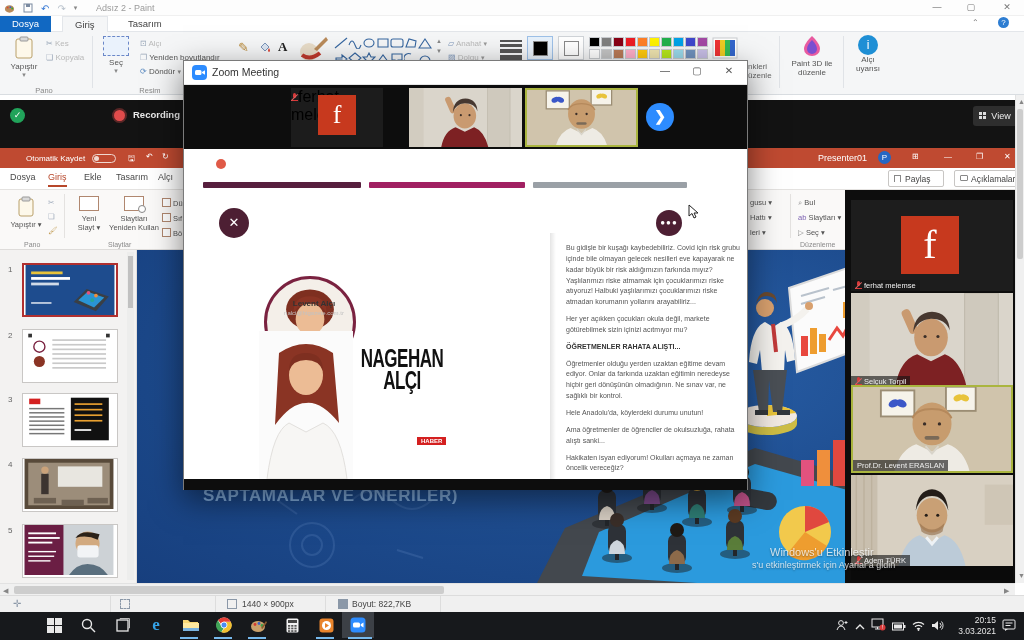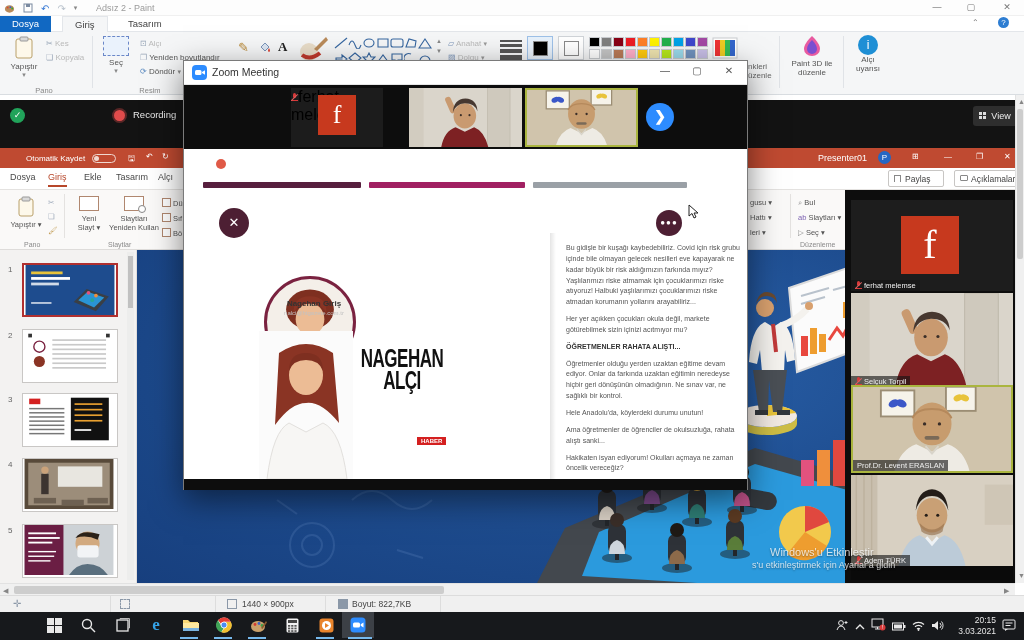--- a/index.html
+++ b/index.html
@@ -26,21 +26,21 @@
   .colbox{position:absolute;width:26px;height:24px;border:1px solid #9ec1e8;background:#e7f1fb;top:4px;}
   .colbox .c{position:absolute;left:5px;top:4px;width:15px;height:15px;border:1px solid #8a8a8a;}
   .shape-cell svg{display:block;}
 
   
   .canvas{left:0;top:95px;width:1015px;height:488px;background:#fff;overflow:hidden;}
   .shot{position:absolute;left:0;top:5px;width:1015px;height:483px;}
   .rec-bar{position:absolute;left:0;top:0;width:1015px;height:48px;background:#131313;}
   .ok-badge{position:absolute;left:10px;top:8px;width:15px;height:15px;border-radius:50%;background:#21a35a;color:#fff;font-size:9px;text-align:center;line-height:15px;}
   .rec-dot{position:absolute;left:114px;top:10px;width:11px;height:11px;border-radius:50%;background:#e04b4b;box-shadow:0 0 0 2px rgba(224,75,75,.35);}
-  .rec-txt{position:absolute;left:133px;top:9px;color:#e8e8e8;font-size:9.5px;}
+  .rec-txt{position:absolute;left:133px;top:9px;color:#e8e8e8;font-size:9.5px;font-weight:bold;}
   .view-btn{position:absolute;left:973px;top:6px;width:46px;height:20px;background:#2e2e2e;border-radius:3px;color:#eee;font-size:9px;line-height:20px;text-align:center;padding-left:10px;}
   .view-grid{position:absolute;left:6px;top:6px;width:7px;height:7px;display:grid;grid-template-columns:3px 3px;grid-gap:1px;}
   .view-grid i{background:#ddd;width:3px;height:3px;}
   .ppt-title{position:absolute;left:0;top:48px;width:1015px;height:20px;background:#bf4a31;color:#fff;font-size:8px;}
   .ppt-tabs{position:absolute;left:0;top:68px;width:1015px;height:22px;background:#fff;border-bottom:1px solid #e4e2e0;font-size:9px;color:#4a4a4a;}
   .ppt-tab{position:absolute;top:4px;}
   .ppt-tab.act{color:#b7472a;border-bottom:2px solid #b7472a;padding-bottom:3px;}
   .ppt-btn{position:absolute;top:2px;height:17px;border:1px solid #c8c6c4;border-radius:2px;background:#fff;font-size:8.5px;color:#444;line-height:16px;padding:0 6px 0 16px;}
   .ppt-ribbon{position:absolute;left:0;top:90px;width:1015px;height:60px;background:#faf9f8;border-bottom:1px solid #dedcda;font-size:7.5px;color:#555;overflow:hidden;}
   .pr-lab{position:absolute;font-size:7.5px;color:#555;white-space:nowrap;}
@@ -430,20 +430,21 @@
             <rect x="680" y="200" width="13" height="36" fill="#ef8f3c"></rect>
             <rect x="696" y="190" width="13" height="46" fill="#e0483f"></rect>
             <rect x="712" y="180" width="13" height="56" fill="#c94b9b"></rect>
             <circle cx="735" cy="242" r="24" fill="#ef8f3c"></circle>
             <path d="M735,242 L735,218 A24,24 0 0 1 759,242 Z" fill="#e0483f"></path>
             <circle cx="735" cy="242" r="11" fill="#f6f0e8"></circle>
             <circle cx="668" cy="282" r="26" fill="#f2c94c"></circle>
             <path d="M668,282 L668,256 A26,26 0 0 1 692,272 Z" fill="#e0483f"></path>
             <path d="M668,282 L690,296 A26,26 0 0 1 650,304 Z" fill="#ee9d2f"></path>
           </svg>
+          <div class="slide-title">SAPTAMALAR VE ÖNERİLER)</div>
         </div>
         <div class="thumb-panel" id="thumb-panel">
           <div style="position:absolute;left:127px;top:2px;width:7px;height:328px;background:#ededec;">
               <i style="position:absolute;left:1px;top:4px;width:5px;height:52px;background:#c1c1c1;display:block;"></i>
             </div>
         <span class="thumb-num" style="top: 15px;">1</span>
             <div class="thumb sel" style="top: 13px;"><svg viewBox="0 0 96 54" width="92" height="50">
                 <rect width="96" height="54" fill="#1e4c8e"></rect>
                 <rect x="6" y="7" width="34" height="3" fill="#e8c33a"></rect>
                 <rect x="6" y="13" width="42" height="3" fill="#fff"></rect>
@@ -664,21 +665,21 @@
       <span class="cbtn" style="left:35px;top:59px;width:30px;height:30px;line-height:30px;font-size:13px;">✕</span>
       <span class="cbtn" style="left:472px;top:61px;width:26px;height:26px;line-height:26px;font-size:8px;letter-spacing:1px;">●●●</span>
       <div class="ring">
         <svg viewBox="0 0 90 90" width="86" height="86">
             <ellipse cx="45" cy="32" rx="25" ry="21" fill="#7e2f20"></ellipse>
             <ellipse cx="45" cy="42" rx="15" ry="17" fill="#ecbc95"></ellipse>
             <path d="M28,38 q-2,-20 17,-20 q19,0 17,20 q-2,-12 -17,-12 q-15,0 -17,12" fill="#8a3424"></path>
             <path d="M12,90 q6,-26 24,-30 l9,6 9,-6 q18,4 24,30 z" fill="#fafafa"></path>
           </svg>
       </div>
-      <div class="card-name">Nagehan Giriş</div>
+      <div class="card-name">Levent Alçı</div>
       <div class="card-mail">nalci@htgazete.com.tr</div>
       <div class="photo2">
         <svg viewBox="0 0 94 148" width="94" height="148">
             <rect width="94" height="148" fill="#fbfbfb"></rect>
             <path d="M20,22 Q47,4 74,22 L80,92 Q62,70 47,72 Q32,72 16,94 Z" fill="#8a3424"></path>
             <ellipse cx="47" cy="44" rx="17" ry="20" fill="#ecbc95"></ellipse>
             <path d="M30,40 q0,-18 17,-18 q17,0 17,18 q-4,-11 -17,-11 q-13,0 -17,11" fill="#7e2f20"></path>
             <path d="M8,148 Q14,100 30,92 L47,101 L64,92 Q82,100 88,148 Z" fill="#f7f6f4" stroke="#e2e0dd"></path>
           </svg>
       </div>

